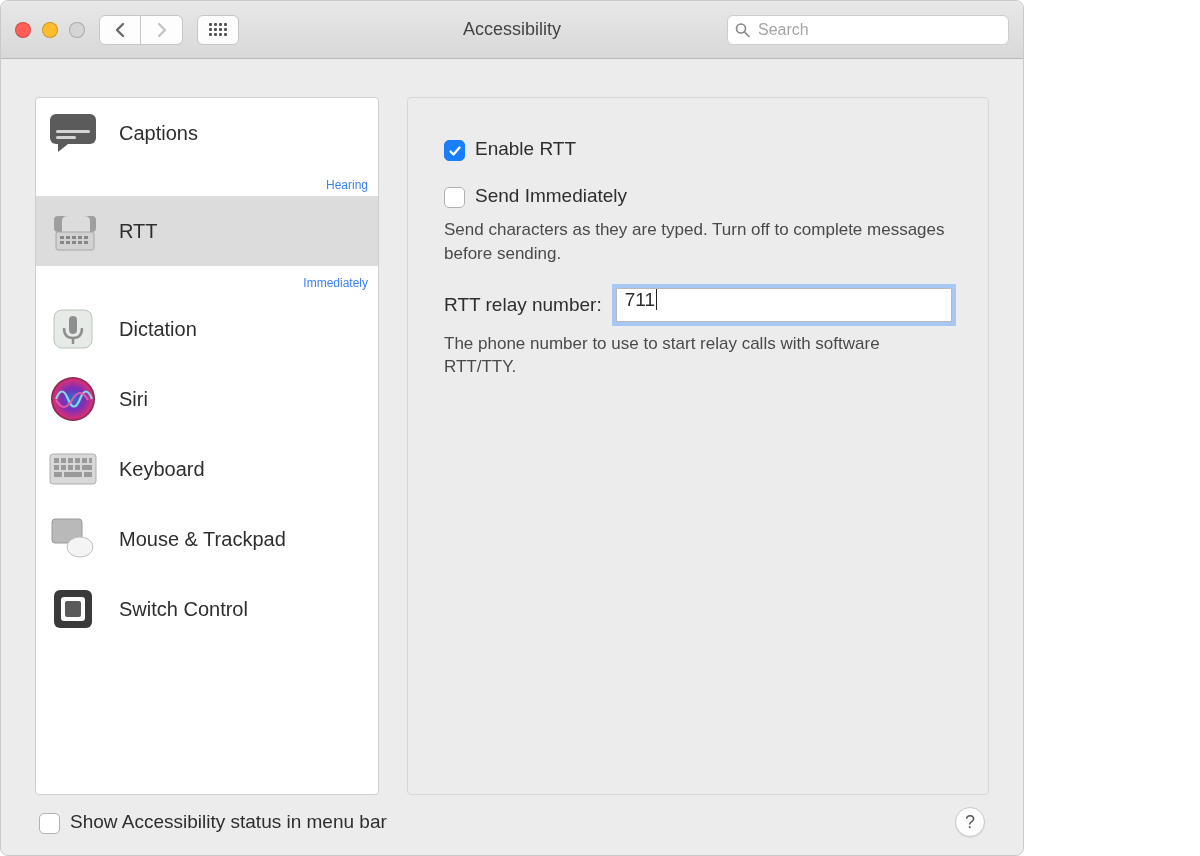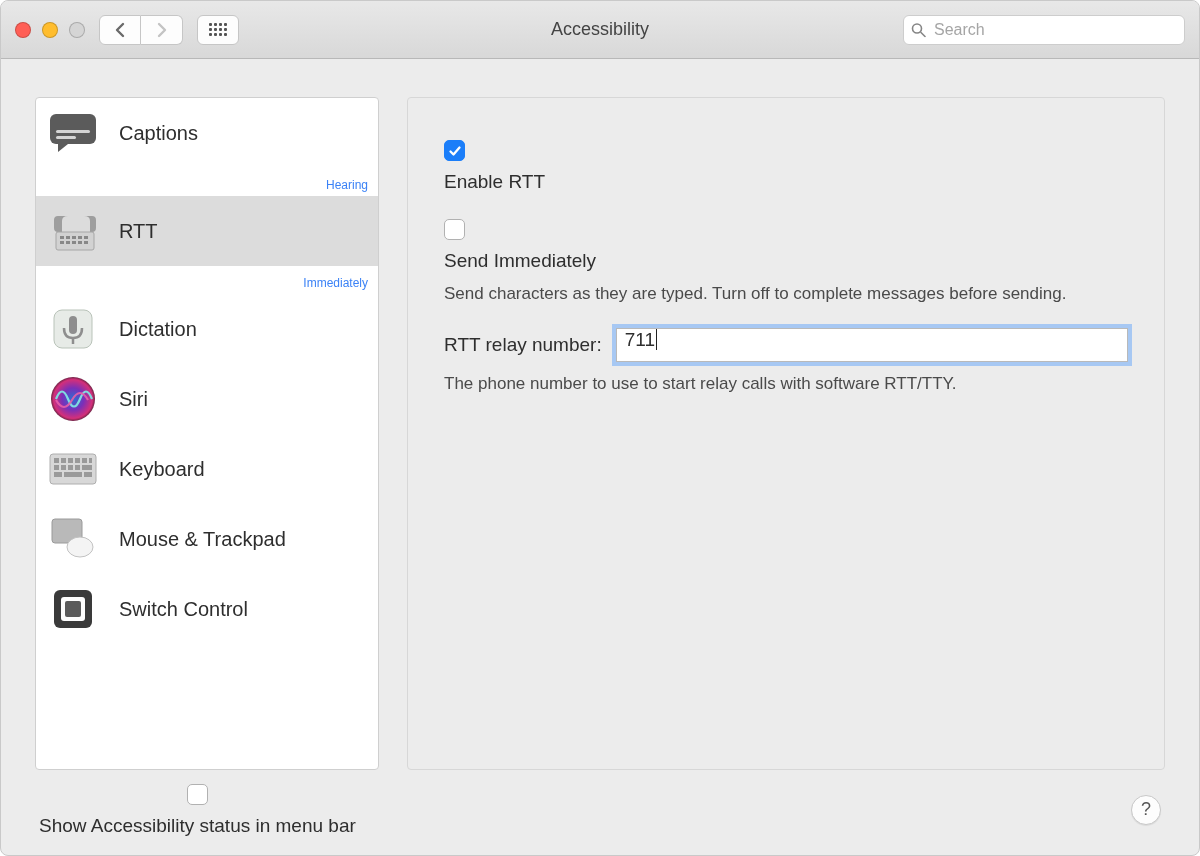--- a/index.html
+++ b/index.html
@@ -4,21 +4,21 @@
 <style>
   * { box-sizing: border-box; margin: 0; padding: 0; }
   body {
     font-family: -apple-system, "Helvetica Neue", Helvetica, Arial, sans-serif;
     background: #fff;
     width: 1200px;
     height: 856px;
     overflow: hidden;
   }
   .window {
-    width: 1200px;
+    width: 1024px;
     height: 856px;
     display: flex;
     flex-direction: column;
     background: #ececec;
     border: 1px solid #c9c9c9;
     border-radius: 8px;
     overflow: hidden;
   }
   .titlebar {
     height: 58px;
@@ -84,21 +84,21 @@
     display: flex; align-items: center; gap: 21px;
     padding: 10px 12px; font-size: 20px; color: #2e2e2e; cursor: default;
   }
   .sb-item.selected { background: #dcdcdc; }
   .sb-icon { width: 50px; height: 50px; display: flex; align-items: center; justify-content: center; flex-shrink: 0; }
 
   .main {
     flex: 1; background: #ececec; border: 1px solid #d7d7d7;
     border-radius: 4px; padding: 40px 36px; font-size: 19px; color: #2e2e2e;
   }
-  .row { display: flex; align-items: flex-start; gap: 10px; margin-bottom: 10px; flex-direction: column; }
+  .row { display: flex; align-items: flex-start; gap: 10px; margin-bottom: 10px; }
   .checkbox {
     width: 21px; height: 21px; border-radius: 5px; border: 1px solid #b1b1b1;
     background: #fff; display: inline-flex; align-items: center; justify-content: center;
     flex-shrink: 0; margin-top: 2px;
   }
   .checkbox.checked { background: #1b7ef9; border-color: #1b7ef9; }
   .helper {
     color: #4a4a4a; font-size: 17px; margin: 6px 0 22px 0; line-height: 1.4;
   }
   .field-row { display: flex; align-items: center; gap: 14px; margin-top: 4px; justify-content: flex-end; }

